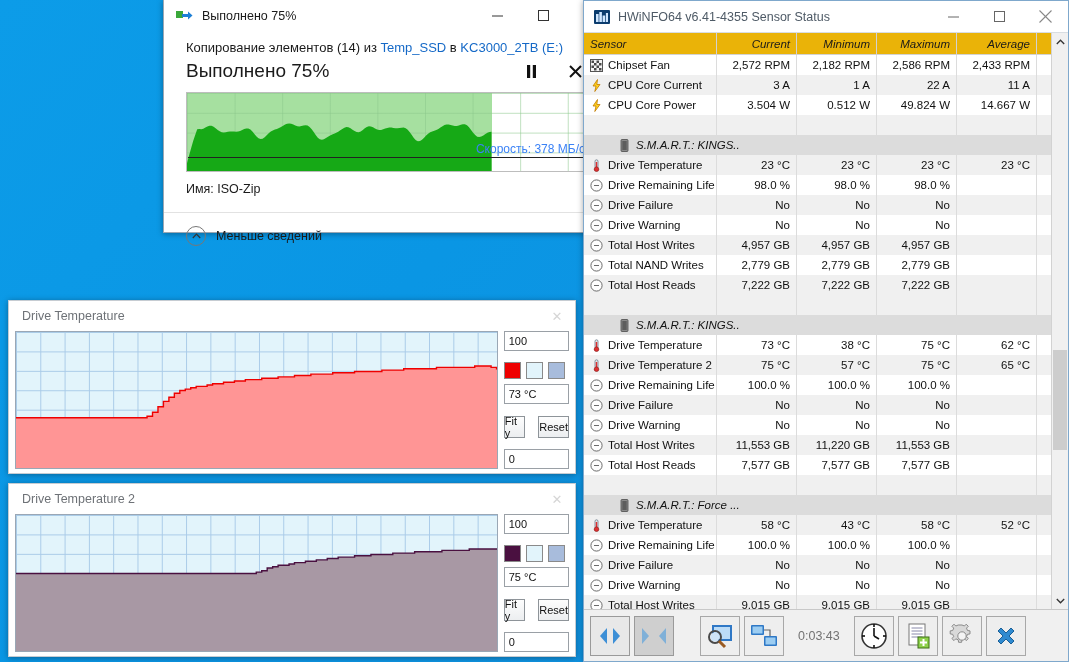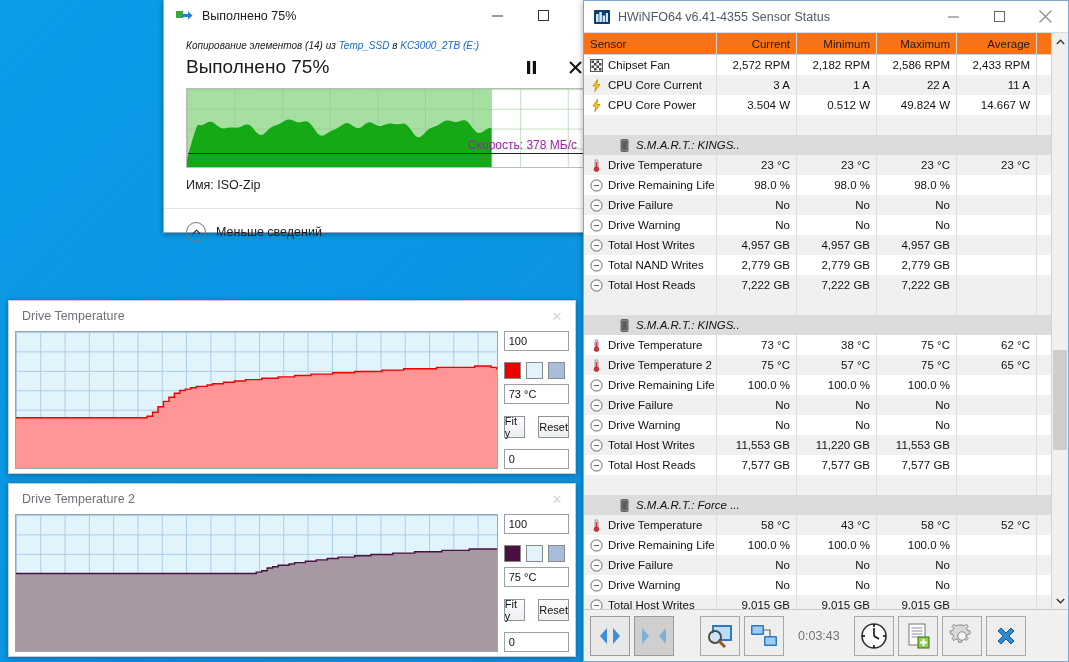--- a/index.html
+++ b/index.html
@@ -45,23 +45,22 @@
   
   #copy-dialog {
     left: 124px; top: 0px; width: 450px; height: 233px;
     border-top: none;
     margin-left: 39px;
   }
   #copy-dialog .titlebar { padding-left: 12px; }
   .copy-icon { width: 17px; height: 15px; margin-right: 9px; flex: 0 0 auto; }
   .copy-body { padding: 0 22px; }
   .copy-line1 {
-    font-size: 10px; color: #1a1a1a; margin-top: 8px;
+    font-size: 13px; color: #1a1a1a; margin-top: 8px;
     white-space: nowrap;
-    font-style: italic;
   }
   .copy-line1 .lnk { color: #1569c7; }
   .copy-head-row {
     display: flex; align-items: center; margin-top: 3px; margin-bottom: 8px;
   }
   .copy-head {
     font-size: 19px; color: #1a1a1a; font-weight: 400;
   }
   .copy-actions { margin-left: auto; display: flex; gap: 14px; }
   .act-btn {
@@ -83,22 +82,22 @@
       linear-gradient(to right, rgba(140,200,140,.55) 1px, transparent 1px),
       linear-gradient(to bottom, rgba(140,200,140,.55) 1px, transparent 1px);
     background-size: 47.6px 19.8px;
   }
   .graph-wave { position: absolute; left: 0; top: 0; bottom: 0; }
   .graph-baseline {
     position: absolute; left: 1px; right: 1px; bottom: 13px;
     height: 1px; background: #222;
   }
   .speed-label {
-    position: absolute; right: 12px; bottom: 15px;
-    font-size: 12px; color: #a21caf;
+    position: absolute; right: 4px; bottom: 15px;
+    font-size: 12px; color: #3b82f6;
     background: transparent;
   }
   .copy-details { margin-top: 9px; font-size: 12.5px; color: #1a1a1a; line-height: 17px; }
   .copy-details .k { color: #1a1a1a; }
   .copy-sep { border-top: 1px solid #e2e2e2; margin-top: 14px; }
   .less-row { display: flex; align-items: center; padding: 13px 22px 0 22px; }
   .chev-circle {
     width: 20px; height: 20px; border-radius: 50%;
     border: 1px solid #777; display: flex; align-items: center; justify-content: center;
     margin-right: 10px; color: #333;
@@ -157,23 +156,23 @@
     background: #f0f0f0;
   }
   #hwinfo .titlebar { padding-left: 10px; border-bottom: 1px solid #d8dde2; }
   #hwinfo .tb-title { color: #4e5a66; font-size: 12.5px; }
   .hw-icon {
     width: 16px; height: 16px; margin-right: 8px; flex: 0 0 auto;
   }
   .hw-main { flex: 1; display: flex; overflow: hidden; background: #fff; }
   .hw-table { flex: 1; display: flex; flex-direction: column; overflow: hidden; }
   .hw-head {
-    display: flex; height: 22px; background: #f97316;
+    display: flex; height: 22px; background: #eab308;
     border-bottom: 1px solid #d2d2d2;
-    font-size: 11.5px; color: #1a1a1a;
+    font-size: 11.5px; color: #1a1a1a; font-style: italic;
   }
   .hw-head .c {
     display: flex; align-items: center;
     border-right: 1px solid #d2d2d2;
     padding: 0 6px;
   }
   .c-sensor { width: 133px; justify-content: flex-start; }
   .c-num { width: 80px; justify-content: flex-end; }
   .hw-rows { flex: 1; overflow: hidden; }
   .row { display: flex; height: 20px; font-size: 11.5px; color: #111; }

